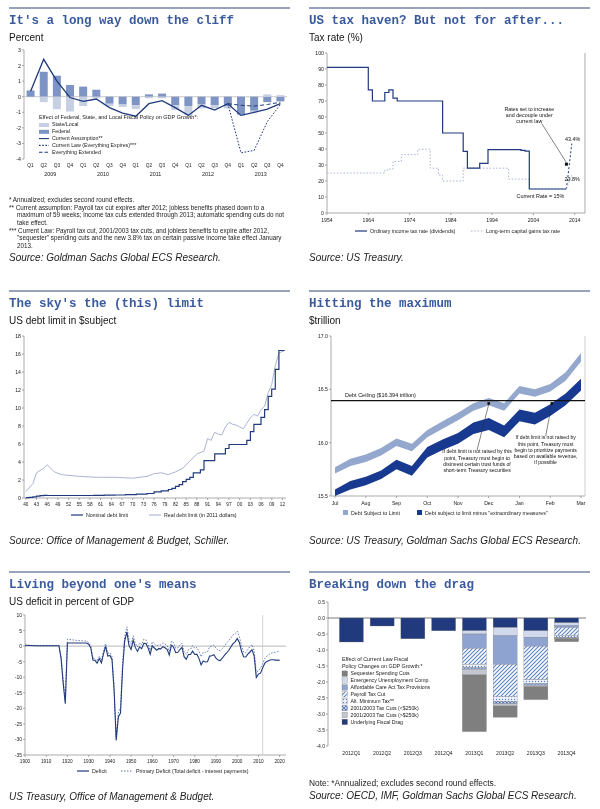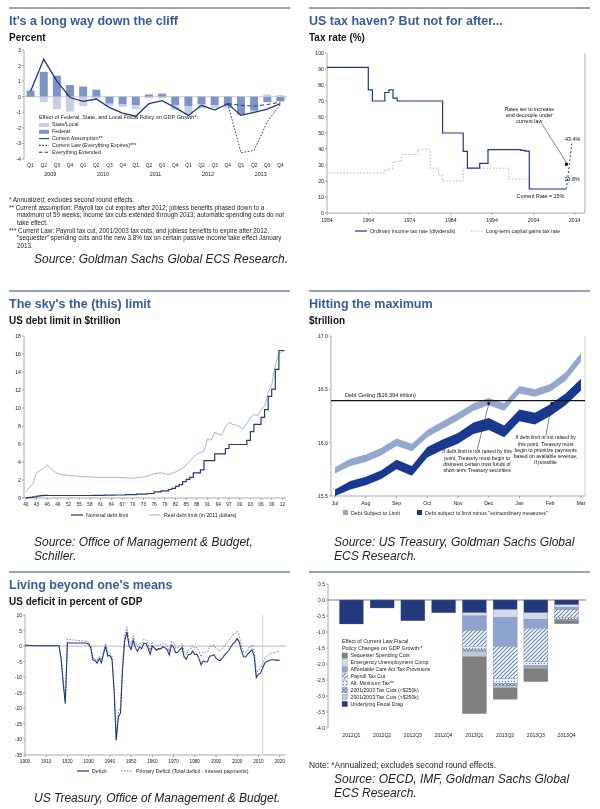--- a/index.html
+++ b/index.html
@@ -1,24 +1,24 @@
 <!DOCTYPE html>
 <html><head>
 <meta charset="utf-8">
 <style>
   html,body{margin:0;padding:0;background:#fff;}
   body{width:600px;height:809px;font-family:"Liberation Sans",sans-serif;overflow:hidden;}
   .page{display:grid;grid-template-columns:300px 300px;grid-template-rows:283px 281px 245px;}
   .panel{box-sizing:border-box;padding:5px 10px 0 9px;overflow:hidden;}
   .rule{height:2px;background:#96a3ba;margin:2px 0 5px 0;}
-  .ptitle{font-size:12.5px;font-weight:bold;color:#3a5a9e;margin:0 0 4px 0;}
-  .subtitle{font-size:10px;color:#151515;margin:0 0 2px 0;font-weight:bold;}
+  .ptitle{font-size:12.5px;font-weight:bold;color:#3a5a9e;margin:0 0 4px 0;font-family:Liberation Mono, monospace;}
+  .subtitle{font-size:10px;color:#151515;margin:0 0 2px 0;}
   .footnotes{font-size:6.3px;color:#222;line-height:1.22;margin-top:1px;}
   .fn{padding-left:8px;text-indent:-8px;}
-  .source{font-size:12px;font-style:italic;color:#222;margin-top:2px;margin-left:25px;}
+  .source{font-size:10px;font-style:italic;color:#222;margin-top:2px;}
   .note{font-size:8.4px;color:#222;margin-top:2px;}
   svg{display:block;}
   svg text{font-family:"Liberation Sans",sans-serif;}
 </style>
 </head>
 <body>
 
 <div class="page">
 
   <section class="panel">
@@ -188,26 +188,27 @@
         <text x="220.272" y="65.6" font-size="5.3" text-anchor="middle" fill="#111">Rates set to increase</text>
         <text x="220.272" y="72" font-size="5.3" text-anchor="middle" fill="#111">and decouple under</text>
         <text x="220.272" y="78.39999999999999" font-size="5.3" text-anchor="middle" fill="#111">current law</text>
         <line x1="232.656" y1="78.4" x2="257.424" y2="117.6" stroke="#333" stroke-width="0.6"></line>
         <rect x="255.92399999999998" y="117.7" width="3" height="3" fill="#111"></rect>
         <line x1="46" y1="186" x2="58" y2="186" stroke="#203a7d" stroke-width="1.2"></line>
         <text x="61" y="188" font-size="5.3" text-anchor="start" fill="#222">Ordinary income tax rate (dividends)</text>
         <line x1="162" y1="186" x2="174" y2="186" stroke="#a9b5d2" stroke-width="1.1" stroke-dasharray="1.5,1.8"></line>
         <text x="177" y="188" font-size="5.3" text-anchor="start" fill="#222">Long-term capital gains tax rate</text>
       </svg>
+    <div class="source">Source: US Treasury.</div>
   </section>
 
   <section class="panel">
     <div class="rule"></div>
     <div class="ptitle">The sky's the (this) limit</div>
-    <div class="subtitle">US debt limit in $trillion</div>
+    <div class="subtitle">US debt limit in $subject</div>
     <svg id="c2" width="281" height="205">
         <line x1="15" y1="8" x2="15" y2="170" stroke="#888888" stroke-width="0.7"></line>
         <line x1="15" y1="170" x2="277" y2="170" stroke="#888888" stroke-width="0.7"></line>
         <line x1="13" y1="170" x2="15" y2="170" stroke="#888888" stroke-width="0.7"></line>
         <text x="12" y="172" font-size="5.2" text-anchor="end" fill="#222">0</text>
         <line x1="13" y1="152" x2="15" y2="152" stroke="#888888" stroke-width="0.7"></line>
         <text x="12" y="154" font-size="5.2" text-anchor="end" fill="#222">2</text>
         <line x1="13" y1="134" x2="15" y2="134" stroke="#888888" stroke-width="0.7"></line>
         <text x="12" y="136" font-size="5.2" text-anchor="end" fill="#222">4</text>
         <line x1="13" y1="116" x2="15" y2="116" stroke="#888888" stroke-width="0.7"></line>
@@ -403,20 +404,21 @@
         <line x1="68" y1="162" x2="80" y2="162" stroke="#203a7d" stroke-width="1.2"></line>
         <text x="83" y="164" font-size="5.3" text-anchor="start" fill="#222">Deficit</text>
         <line x1="112" y1="162" x2="124" y2="162" stroke="#4f68a0" stroke-width="1" stroke-dasharray="1.4,1.6"></line>
         <text x="127" y="164" font-size="5.3" text-anchor="start" fill="#222">Primary Deficit (Total deficit - interest payments)</text>
       </svg>
     <div class="source">US Treasury, Office of Management &amp; Budget.</div>
   </section>
 
   <section class="panel">
     <div class="rule"></div>
+    <div class="ptitle">Breaking down the drag</div>
     <svg id="c5" width="281" height="180">
         <defs>
           <pattern id="pDiag" width="4" height="4" patternUnits="userSpaceOnUse">
             <rect x="0" y="0" width="4" height="4" fill="#ffffff"></rect>
             <path d="M0,4 l4,-4 M-1,1 l2,-2 M3,5 l2,-2" stroke="#5b82c4" stroke-width="1.1"></path>
           </pattern>
           <pattern id="pDots" width="3" height="3" patternUnits="userSpaceOnUse">
             <rect x="0" y="0" width="3" height="3" fill="#eef2fa"></rect>
             <circle cx="1.5" cy="1.5" r="0.65" fill="#5b82c4"></circle>
           </pattern>

